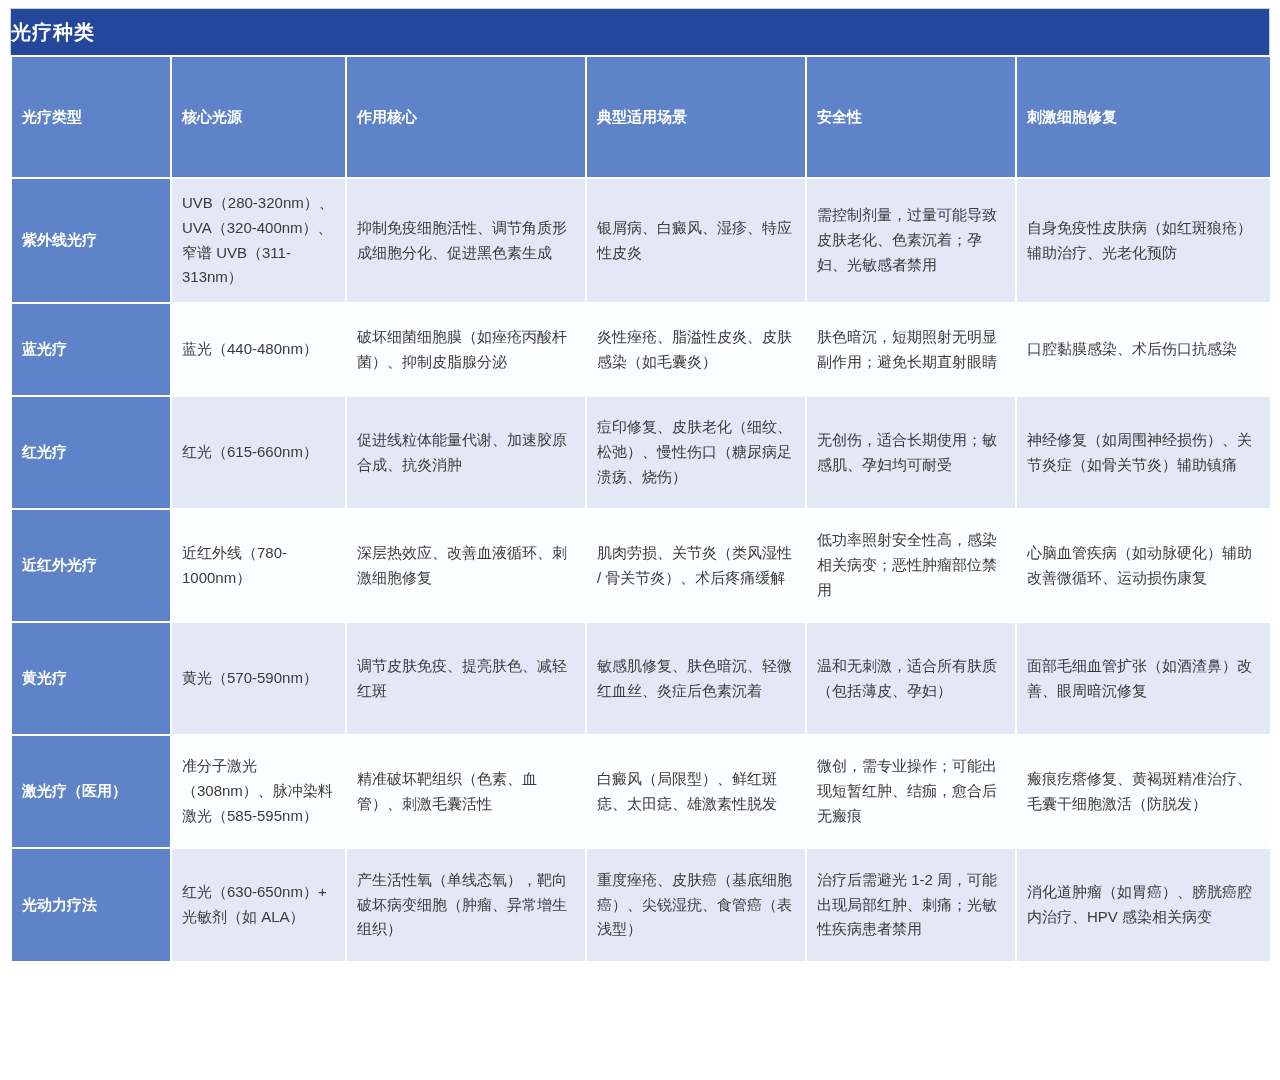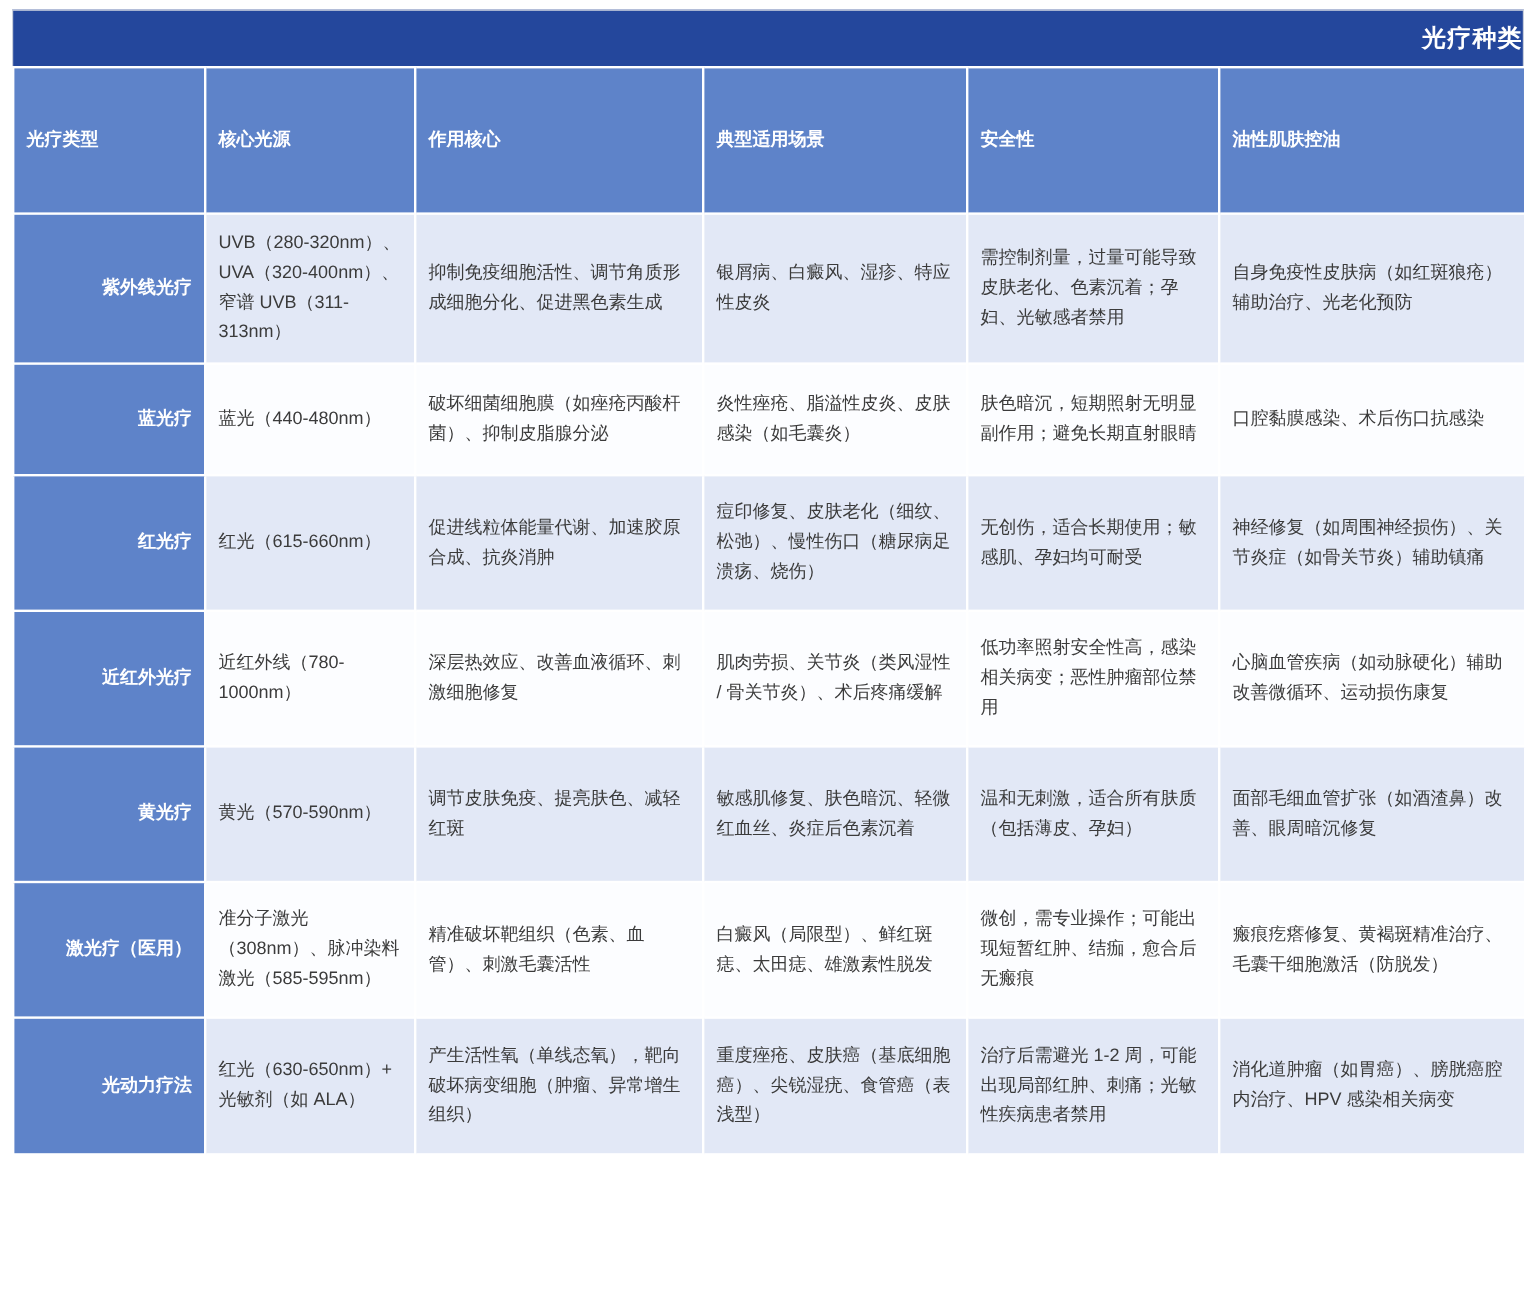--- a/index.html
+++ b/index.html
@@ -17,21 +17,21 @@
     font-family:"Liberation Sans","DejaVu Sans",sans-serif;
     color:var(--text);
     width:1280px;
   }
   .wrapper{margin:8px 10px 0 10px;width:1260px;}
   .title-bar{
     background:var(--title-bg);
     color:var(--header-text);
     height:46px;
     line-height:46px;
-    text-align:right;
+    text-align:left;
     font-size:20px;
     font-weight:bold;
     letter-spacing:1px;
     border:1px solid var(--outer-border);
     border-bottom:none;
   }
   table{
     border-collapse:collapse;
     table-layout:fixed;
     width:1260px;
@@ -49,21 +49,21 @@
     background:var(--header-bg);
     color:var(--header-text);
     font-weight:bold;
     text-align:left;
     height:108px;
   }
   tbody th.row-head{
     background:var(--header-bg);
     color:var(--header-text);
     font-weight:bold;
-    text-align:right;
+    text-align:left;
   }
   tbody td{text-align:left;}
   tbody tr{height:113px;}
   tbody tr:nth-child(odd) td{background:var(--row-odd-bg);}
   tbody tr:nth-child(even) td{background:var(--row-even-bg);}
   tbody tr:nth-child(1){height:125px;}
   tbody tr:nth-child(2){height:93px;}
   tbody tr:nth-child(7){height:114px;}
   tbody tr:nth-child(8){height:106px;}
 </style>
@@ -81,21 +81,21 @@
       <col style="width:210px">
       <col style="width:255px">
     </colgroup>
     <thead>
       <tr>
           <th scope="col">光疗类型</th>
           <th scope="col">核心光源</th>
           <th scope="col">作用核心</th>
           <th scope="col">典型适用场景</th>
           <th scope="col">安全性</th>
-          <th scope="col">油性肌肤控油</th>
+          <th scope="col">刺激细胞修复</th>
         </tr>
     </thead>
     <tbody>
         <tr>
     <th scope="row" class="row-head">紫外线光疗</th>
     <td>UVB（280-320nm）、UVA（320-400nm）、窄谱 UVB（311-313nm）</td>
     <td>抑制免疫细胞活性、调节角质形成细胞分化、促进黑色素生成</td>
     <td>银屑病、白癜风、湿疹、特应性皮炎</td>
     <td>需控制剂量，过量可能导致皮肤老化、色素沉着；孕妇、光敏感者禁用</td>
     <td>自身免疫性皮肤病（如红斑狼疮）辅助治疗、光老化预防</td>

